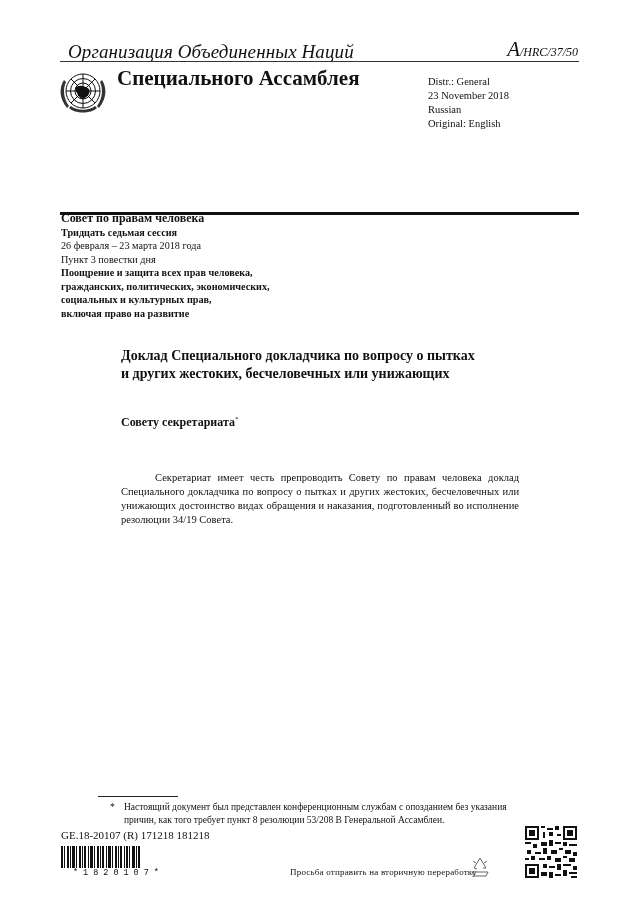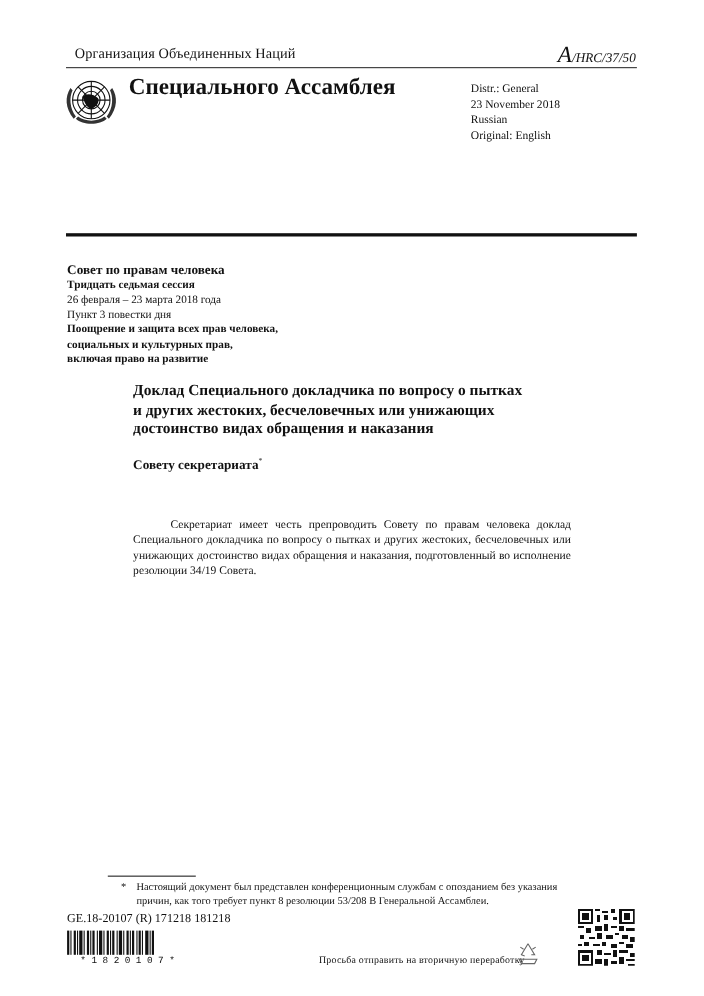--- a/index.html
+++ b/index.html
@@ -1,27 +1,27 @@
 <!DOCTYPE html>
 <html><head>
 <meta charset="utf-8">
 <style>
   html, body { margin:0; padding:0; background:#ffffff; }
   body { width:640px; height:905px; position:relative; overflow:hidden;
          font-family:"Liberation Serif", "DejaVu Serif", serif; color:#111; }
   .abs { position:absolute; }
-  .org { left:68px; top:41px; font-size:13px; letter-spacing:0.1px; }
+  .org { left:68px; top:41px; font-size:19px; letter-spacing:0.1px;font-style:italic; }
   .symbol { right:62px; top:37px; font-size:12px; white-space:nowrap;font-style:italic; }
   .symbol .big { font-size:21px; }
   .rule-top { left:60px; top:61px; width:519px; height:1px; background:#333; }
   .logo { left:55px; top:64px; width:56px; height:56px; }
   .assembly { left:117px; top:66px; font-size:21px; font-weight:bold; }
   .distr { left:428px; top:75px; font-size:10.5px; line-height:14px; }
   .rule-thick { left:60px; top:212px; width:519px; height:3px; background:#111; }
-  .council { left:61px; top:239px; font-size:11.5px; line-height:13.5px;font-family:Liberation Serif, serif; }
+  .council { left:61px; top:212px; font-size:11.5px; line-height:13.5px;font-family:Liberation Serif, serif; }
   .council .b1 { font-weight:bold; font-size:12px; }
   .council .b { font-weight:bold; font-size:10.2px; }
   .council .n { font-size:10.2px; }
   .title { left:121px; top:347px; width:400px; font-size:14px; font-weight:bold; line-height:17.5px; }
   .note-head { left:121px; top:415px; font-size:12px; font-weight:bold; }
   .note-head sup { font-size:7px; font-weight:normal; }
   .body-text { left:121px; top:442px; width:398px; font-size:10.5px; line-height:14px; text-align:justify; text-indent:34px;margin-top:29px; }
   .fn-rule { left:98px; top:796px; width:80px; height:1px; background:#222; }
   .footnote { left:110px; top:801px; width:410px; font-size:9.5px; line-height:12.5px; }
   .footnote .star { position:absolute; left:0; top:0; }
@@ -69,28 +69,28 @@
 </div>
 
 <div class="abs rule-thick"></div>
 
 <div class="abs council">
   <div class="b1">Совет по правам человека</div>
   <div class="b">Тридцать седьмая сессия</div>
   <div class="n">26 февраля – 23 марта 2018 года</div>
   <div class="n">Пункт 3 повестки дня</div>
   <div class="b">Поощрение и защита всех прав человека,</div>
+  <div class="b">гражданских, политических, экономических,</div>
   <div class="b">социальных и культурных прав,</div>
   <div class="b">включая право на развитие</div>
 </div>
 
 <div class="abs title">
   <div>Доклад Специального докладчика по вопросу о пытках</div>
   <div>и других жестоких, бесчеловечных или унижающих</div>
-  <div>достоинство видах обращения и наказания</div>
 </div>
 
 <div class="abs note-head"><span>Совету секретариата</span><sup>*</sup></div>
 
 <div class="abs body-text">Секретариат имеет честь препроводить Совету по правам человека доклад Специального докладчика по вопросу о пытках и других жестоких, бесчеловечных или унижающих достоинство видах обращения и наказания, подготовленный во исполнение резолюции 34/19 Совета.</div>
 
 <div class="abs fn-rule"></div>
 <div class="abs footnote">
   <span class="star">*</span>
   <span class="fn-text">Настоящий документ был представлен конференционным службам с опозданием без указания причин, как того требует пункт 8 резолюции 53/208 В Генеральной Ассамблеи.</span>

